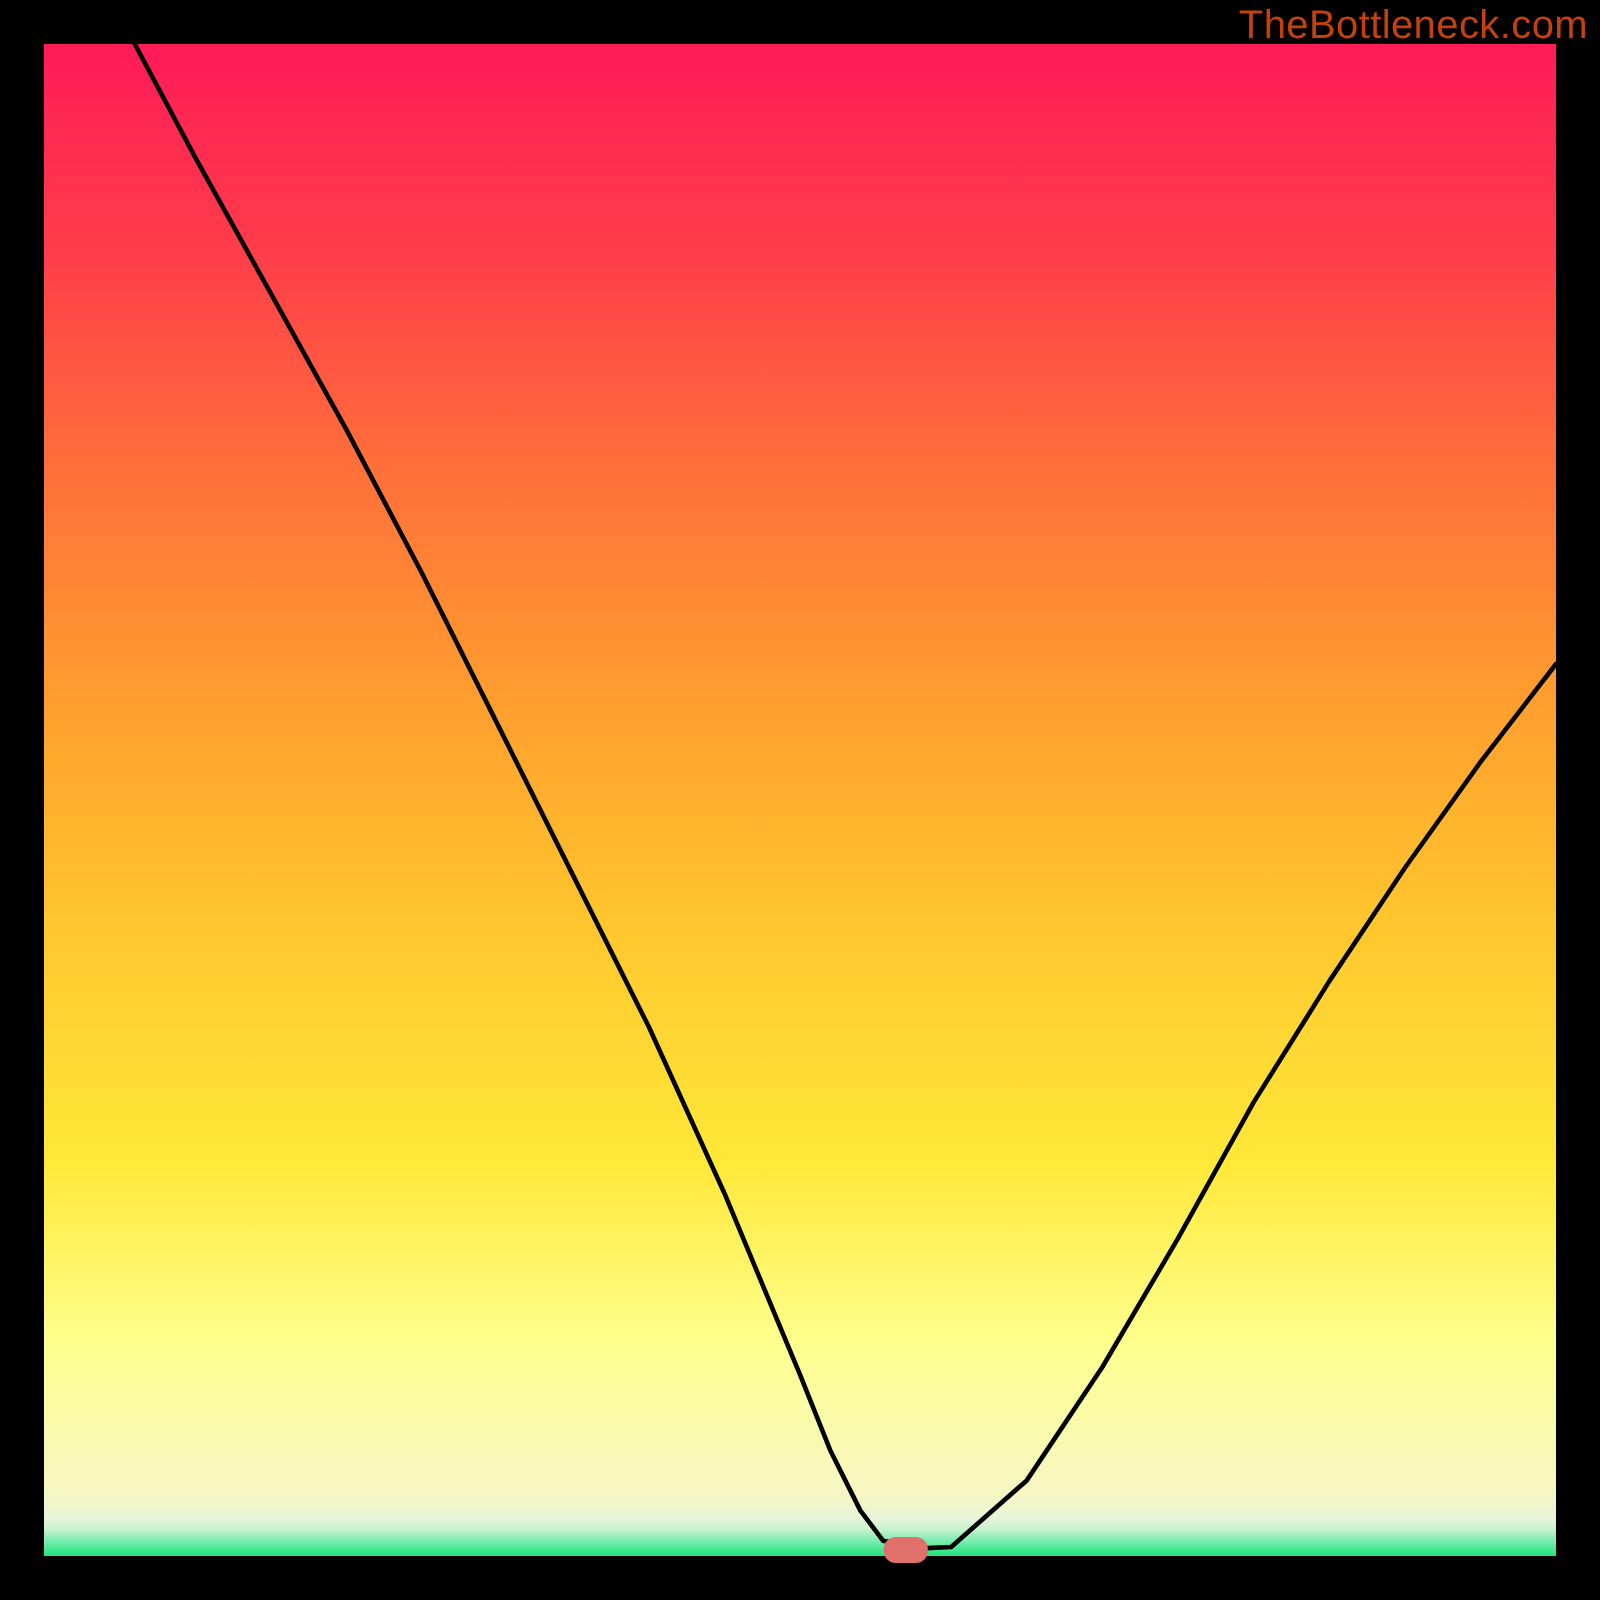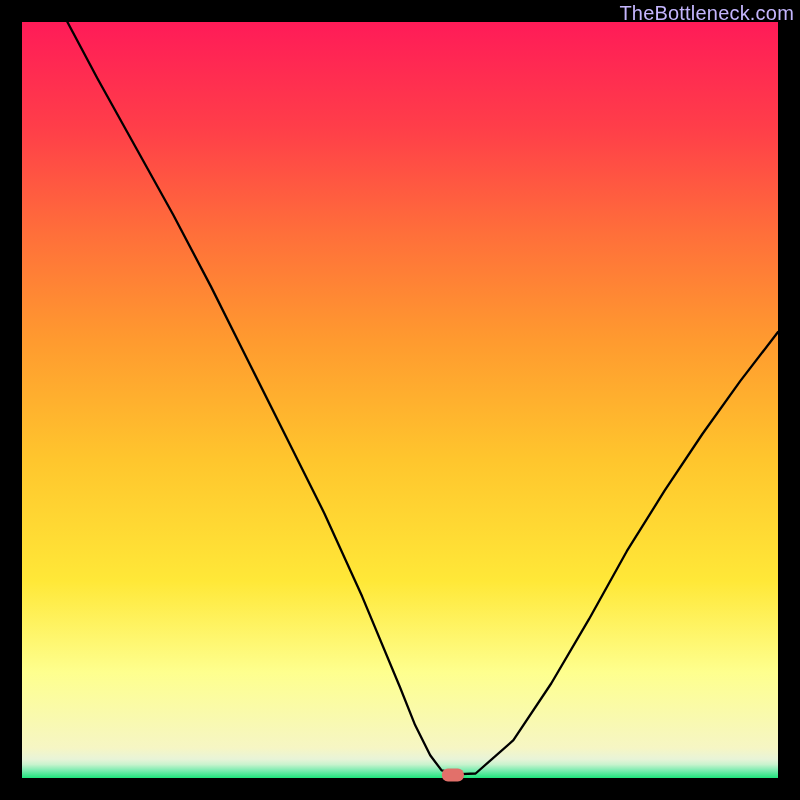--- a/index.html
+++ b/index.html
@@ -16,21 +16,21 @@
     left: 0;
     top: 0;
     width: 800px;
     height: 800px;
     background: #000000;
   }
   .watermark {
     position: absolute;
     top: 2px;
     right: 6px;
-    color: #c4b5fd;
+    color: #c2410c;
     font-size: 20px;
     letter-spacing: 0.2px;
     font-weight: 500;
   }
   .plot {
     position: absolute;
     left: 22px;
     top: 22px;
     width: 756px;
     height: 756px;

